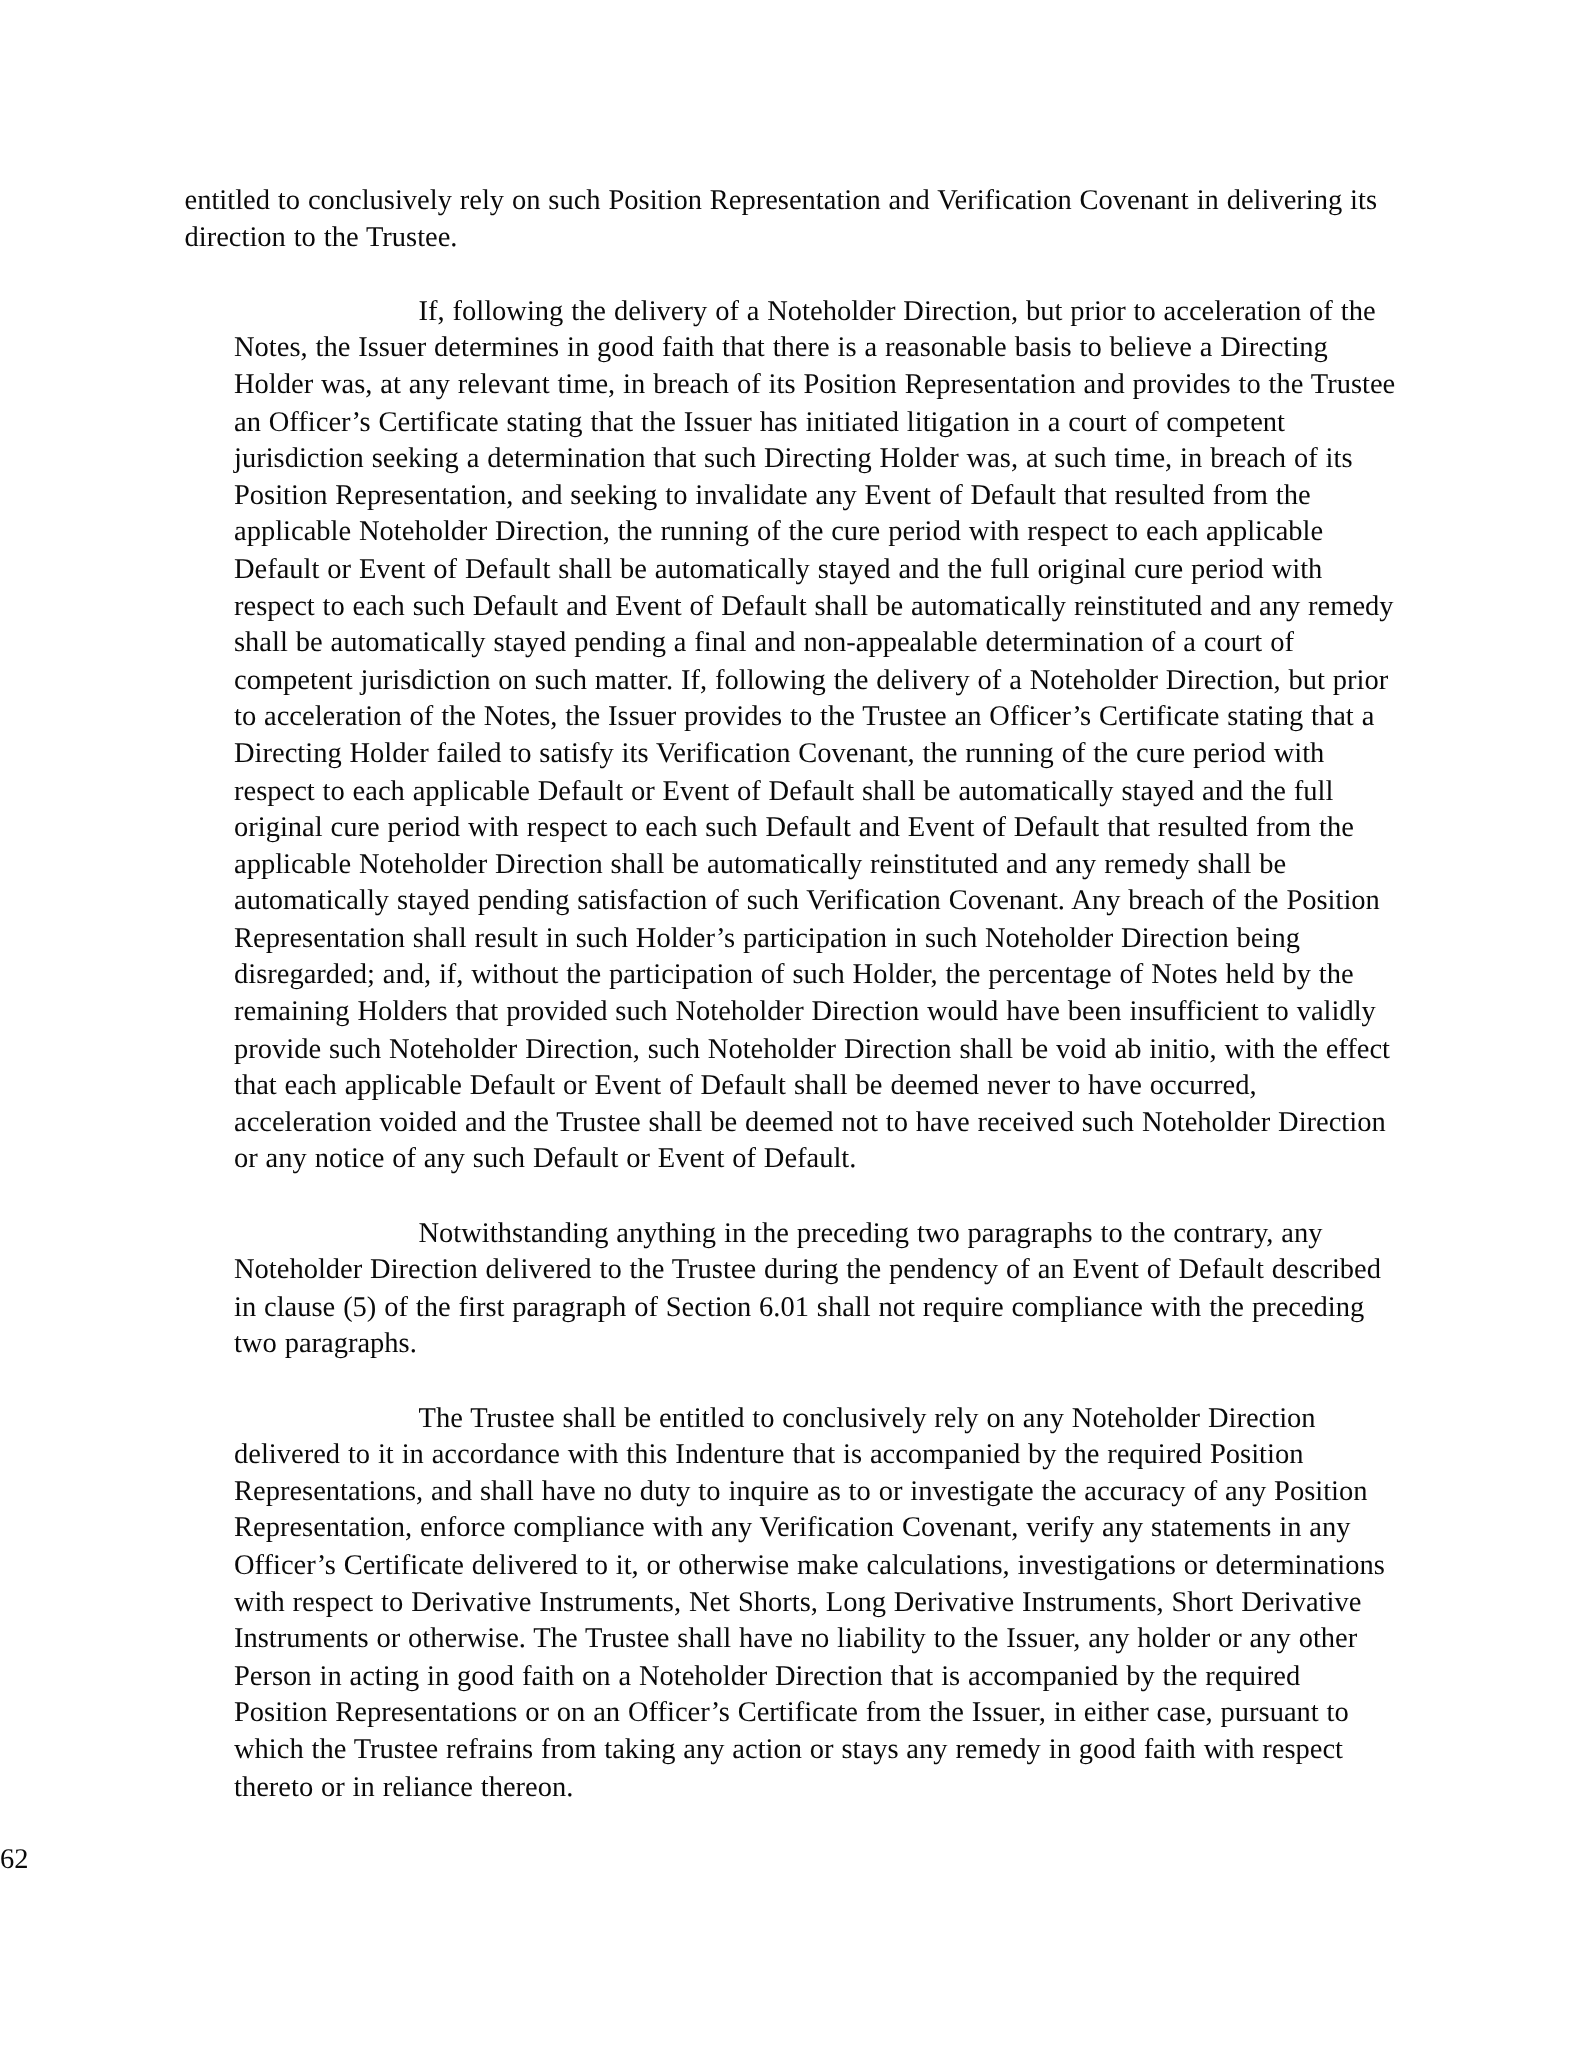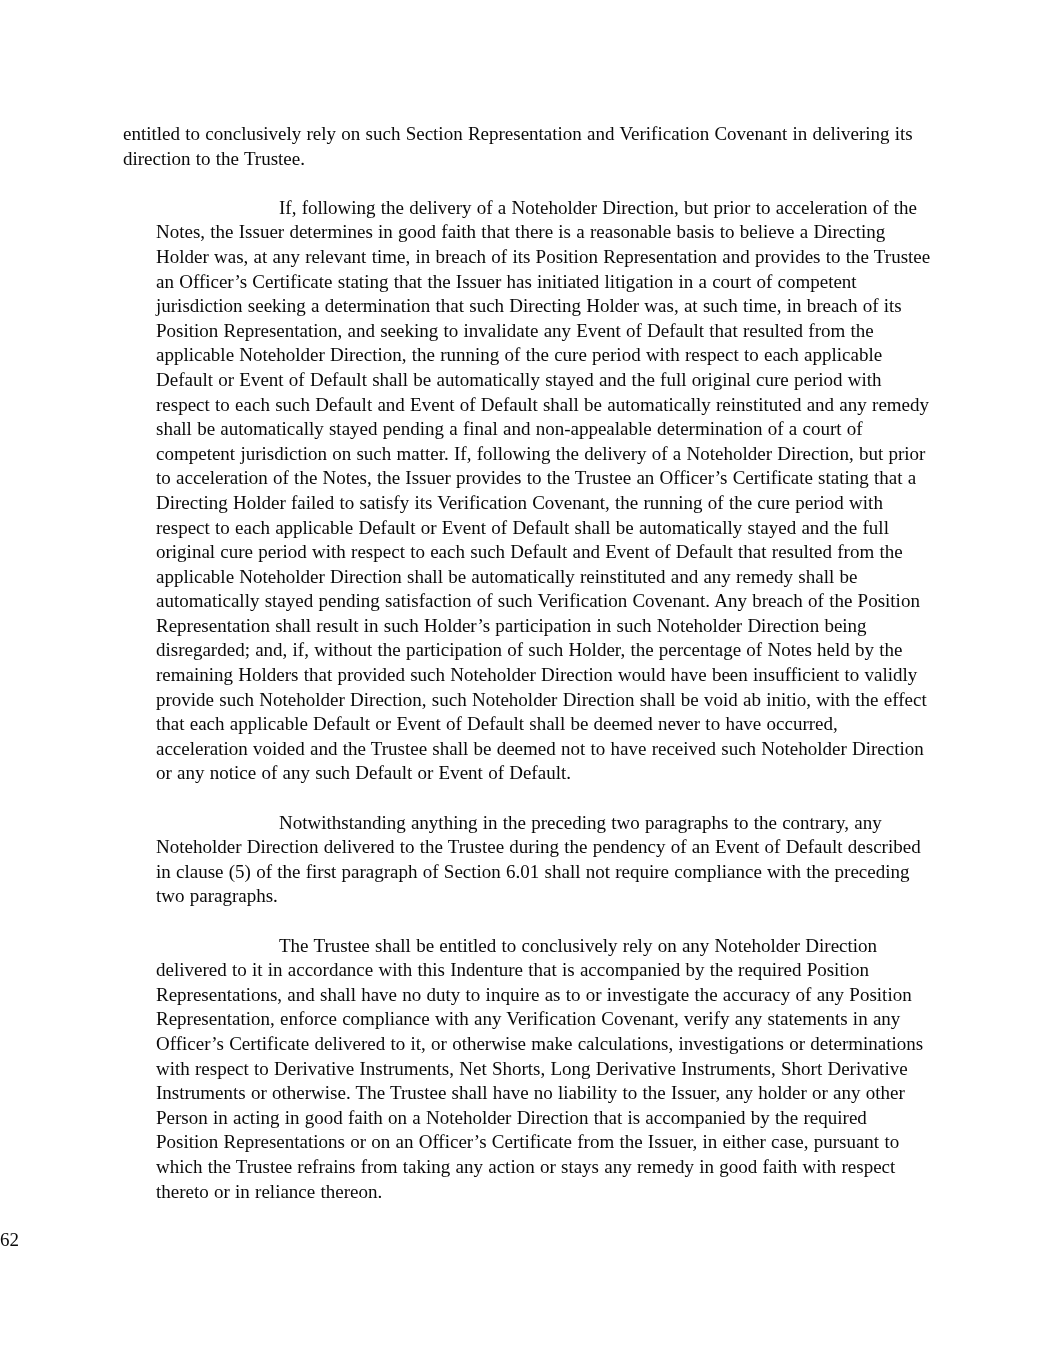--- a/index.html
+++ b/index.html
@@ -36,21 +36,21 @@
     left: 0;
     width: 100%;
     font-size: 19px;
   }
 </style>
 </head>
 <body>
 
 <div class="page">
 
-  <p class="para">entitled to conclusively rely on such Section Representation and Verification Covenant in delivering its direction to the Trustee.</p>
+  <p class="para">entitled to conclusively rely on such Position Representation and Verification Covenant in delivering its direction to the Trustee.</p>
 
   <p class="para indent">If, following the delivery of a Noteholder Direction, but prior to acceleration of the Notes, the Issuer determines in good faith that there is a reasonable basis to believe a Directing Holder was, at any relevant time, in breach of its Position Representation and provides to the Trustee an Officer’s Certificate stating that the Issuer has initiated litigation in a court of competent jurisdiction seeking a determination that such Directing Holder was, at such time, in breach of its Position Representation, and seeking to invalidate any Event of Default that resulted from the applicable Noteholder Direction, the running of the cure period with respect to each applicable Default or Event of Default shall be automatically stayed and the full original cure period with respect to each such Default and Event of Default shall be automatically reinstituted and any remedy shall be automatically stayed pending a final and non-appealable determination of a court of competent jurisdiction on such matter. If, following the delivery of a Noteholder Direction, but prior to acceleration of the Notes, the Issuer provides to the Trustee an Officer’s Certificate stating that a Directing Holder failed to satisfy its Verification Covenant, the running of the cure period with respect to each applicable Default or Event of Default shall be automatically stayed and the full original cure period with respect to each such Default and Event of Default that resulted from the applicable Noteholder Direction shall be automatically reinstituted and any remedy shall be automatically stayed pending satisfaction of such Verification Covenant. Any breach of the Position Representation shall result in such Holder’s participation in such Noteholder Direction being disregarded; and, if, without the participation of such Holder, the percentage of Notes held by the remaining Holders that provided such Noteholder Direction would have been insufficient to validly provide such Noteholder Direction, such Noteholder Direction shall be void ab initio, with the effect that each applicable Default or Event of Default shall be deemed never to have occurred, acceleration voided and the Trustee shall be deemed not to have received such Noteholder Direction or any notice of any such Default or Event of Default.</p>
 
   <p class="para indent">Notwithstanding anything in the preceding two paragraphs to the contrary, any Noteholder Direction delivered to the Trustee during the pendency of an Event of Default described in clause (5) of the first paragraph of Section 6.01 shall not require compliance with the preceding two paragraphs.</p>
 
   <p class="para indent">The Trustee shall be entitled to conclusively rely on any Noteholder Direction delivered to it in accordance with this Indenture that is accompanied by the required Position Representations, and shall have no duty to inquire as to or investigate the accuracy of any Position Representation, enforce compliance with any Verification Covenant, verify any statements in any Officer’s Certificate delivered to it, or otherwise make calculations, investigations or determinations with respect to Derivative Instruments, Net Shorts, Long Derivative Instruments, Short Derivative Instruments or otherwise. The Trustee shall have no liability to the Issuer, any holder or any other Person in acting in good faith on a Noteholder Direction that is accompanied by the required Position Representations or on an Officer’s Certificate from the Issuer, in either case, pursuant to which the Trustee refrains from taking any action or stays any remedy in good faith with respect thereto or in reliance thereon.</p>
 
   <div class="page-number">62</div>
 
 </div>

